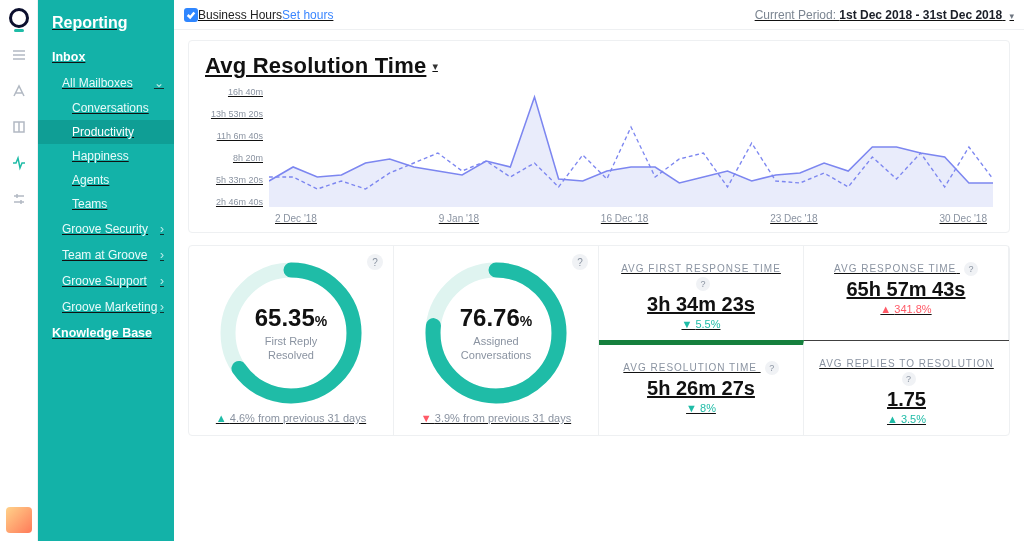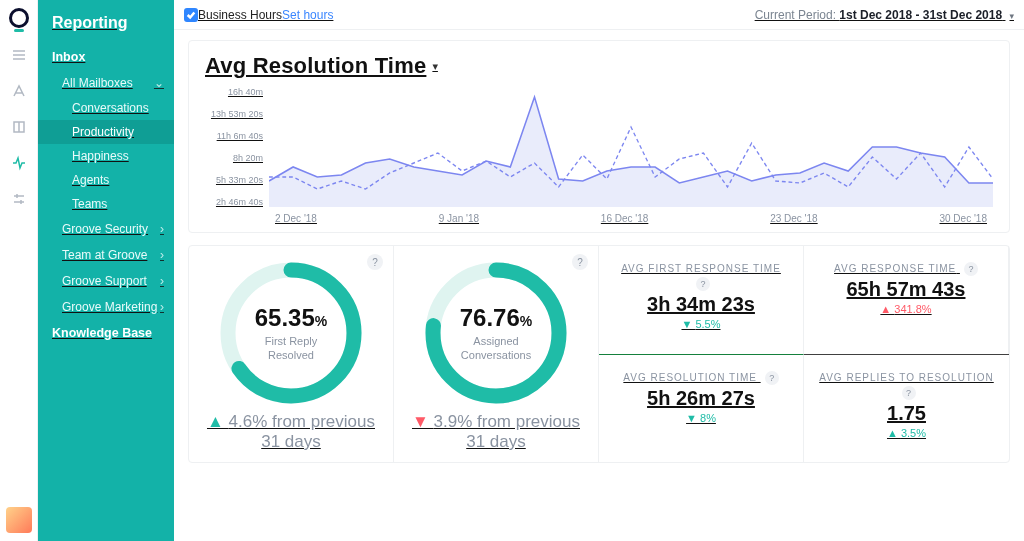--- a/index.html
+++ b/index.html
@@ -127,21 +127,21 @@
     justify-content:center; cursor:pointer;
   }
   .gauge-wrap{ position:relative; width:150px; height:150px; margin: -2px auto 0 auto; }
   .gauge-wrap svg{ width:100%; height:100%; transform: rotate(-90deg); }
   .gauge-center{
     position:absolute; inset:0; display:flex; flex-direction:column; align-items:center; justify-content:center;
   }
   .gauge-val{ font-size:24px; font-weight:800; }
   .gauge-val small{ font-size:14px; font-weight:700; }
   .gauge-sub{ color:#8a93a1; font-size:11px; line-height:1.3; margin-top:2px; }
-  .delta{ font-size:17px; color:#8a93a1; margin-top:4px; }
+  .delta{ font-size:11px; color:#8a93a1; margin-top:4px; }
   .delta .up{ color:#1fbca7; }
   .delta .down{ color:#ff5a67; }
 
   .stat-label{ font-size:10px; letter-spacing:1px; color:#8a93a1; text-transform:uppercase; }
   .stat-val{ font-size:20px; font-weight:800; margin-top:2px; }
   .stat-delta{ font-size:11px; margin-top:2px; }
   .stat-delta.down{ color:#1fbca7; }  
   .stat-delta.up-bad{ color:#ff5a67; }
   .stat-delta.up-good{ color:#1fbca7; }
   .sm-help{
@@ -317,21 +317,21 @@
           <div class="stat-delta down">▼ <span>5.5%</span></div>
         </div>
 
         <div class="cell center">
           <span class="stat-label">AVG RESPONSE TIME</span>
           <span class="sm-help">?</span>
           <div class="stat-val">65h 57m 43s</div>
           <div class="stat-delta up-bad">▲ <span>341.8%</span></div>
         </div>
 
-        <div class="cell center row2" style="grid-column:3; border-top:1px solid #15803d;">
+        <div class="cell center row2" style="grid-column:3; border-top:5px solid #15803d;">
           <span class="stat-label">AVG RESOLUTION TIME</span>
           <span class="sm-help">?</span>
           <div class="stat-val">5h 26m 27s</div>
           <div class="stat-delta down">▼ <span>8%</span></div>
         </div>
 
         <div class="cell center row2" style="grid-column:4; border-top:1px solid #404040;">
           <span class="stat-label">AVG REPLIES TO RESOLUTION</span>
           <span class="sm-help">?</span>
           <div class="stat-val">1.75</div>

